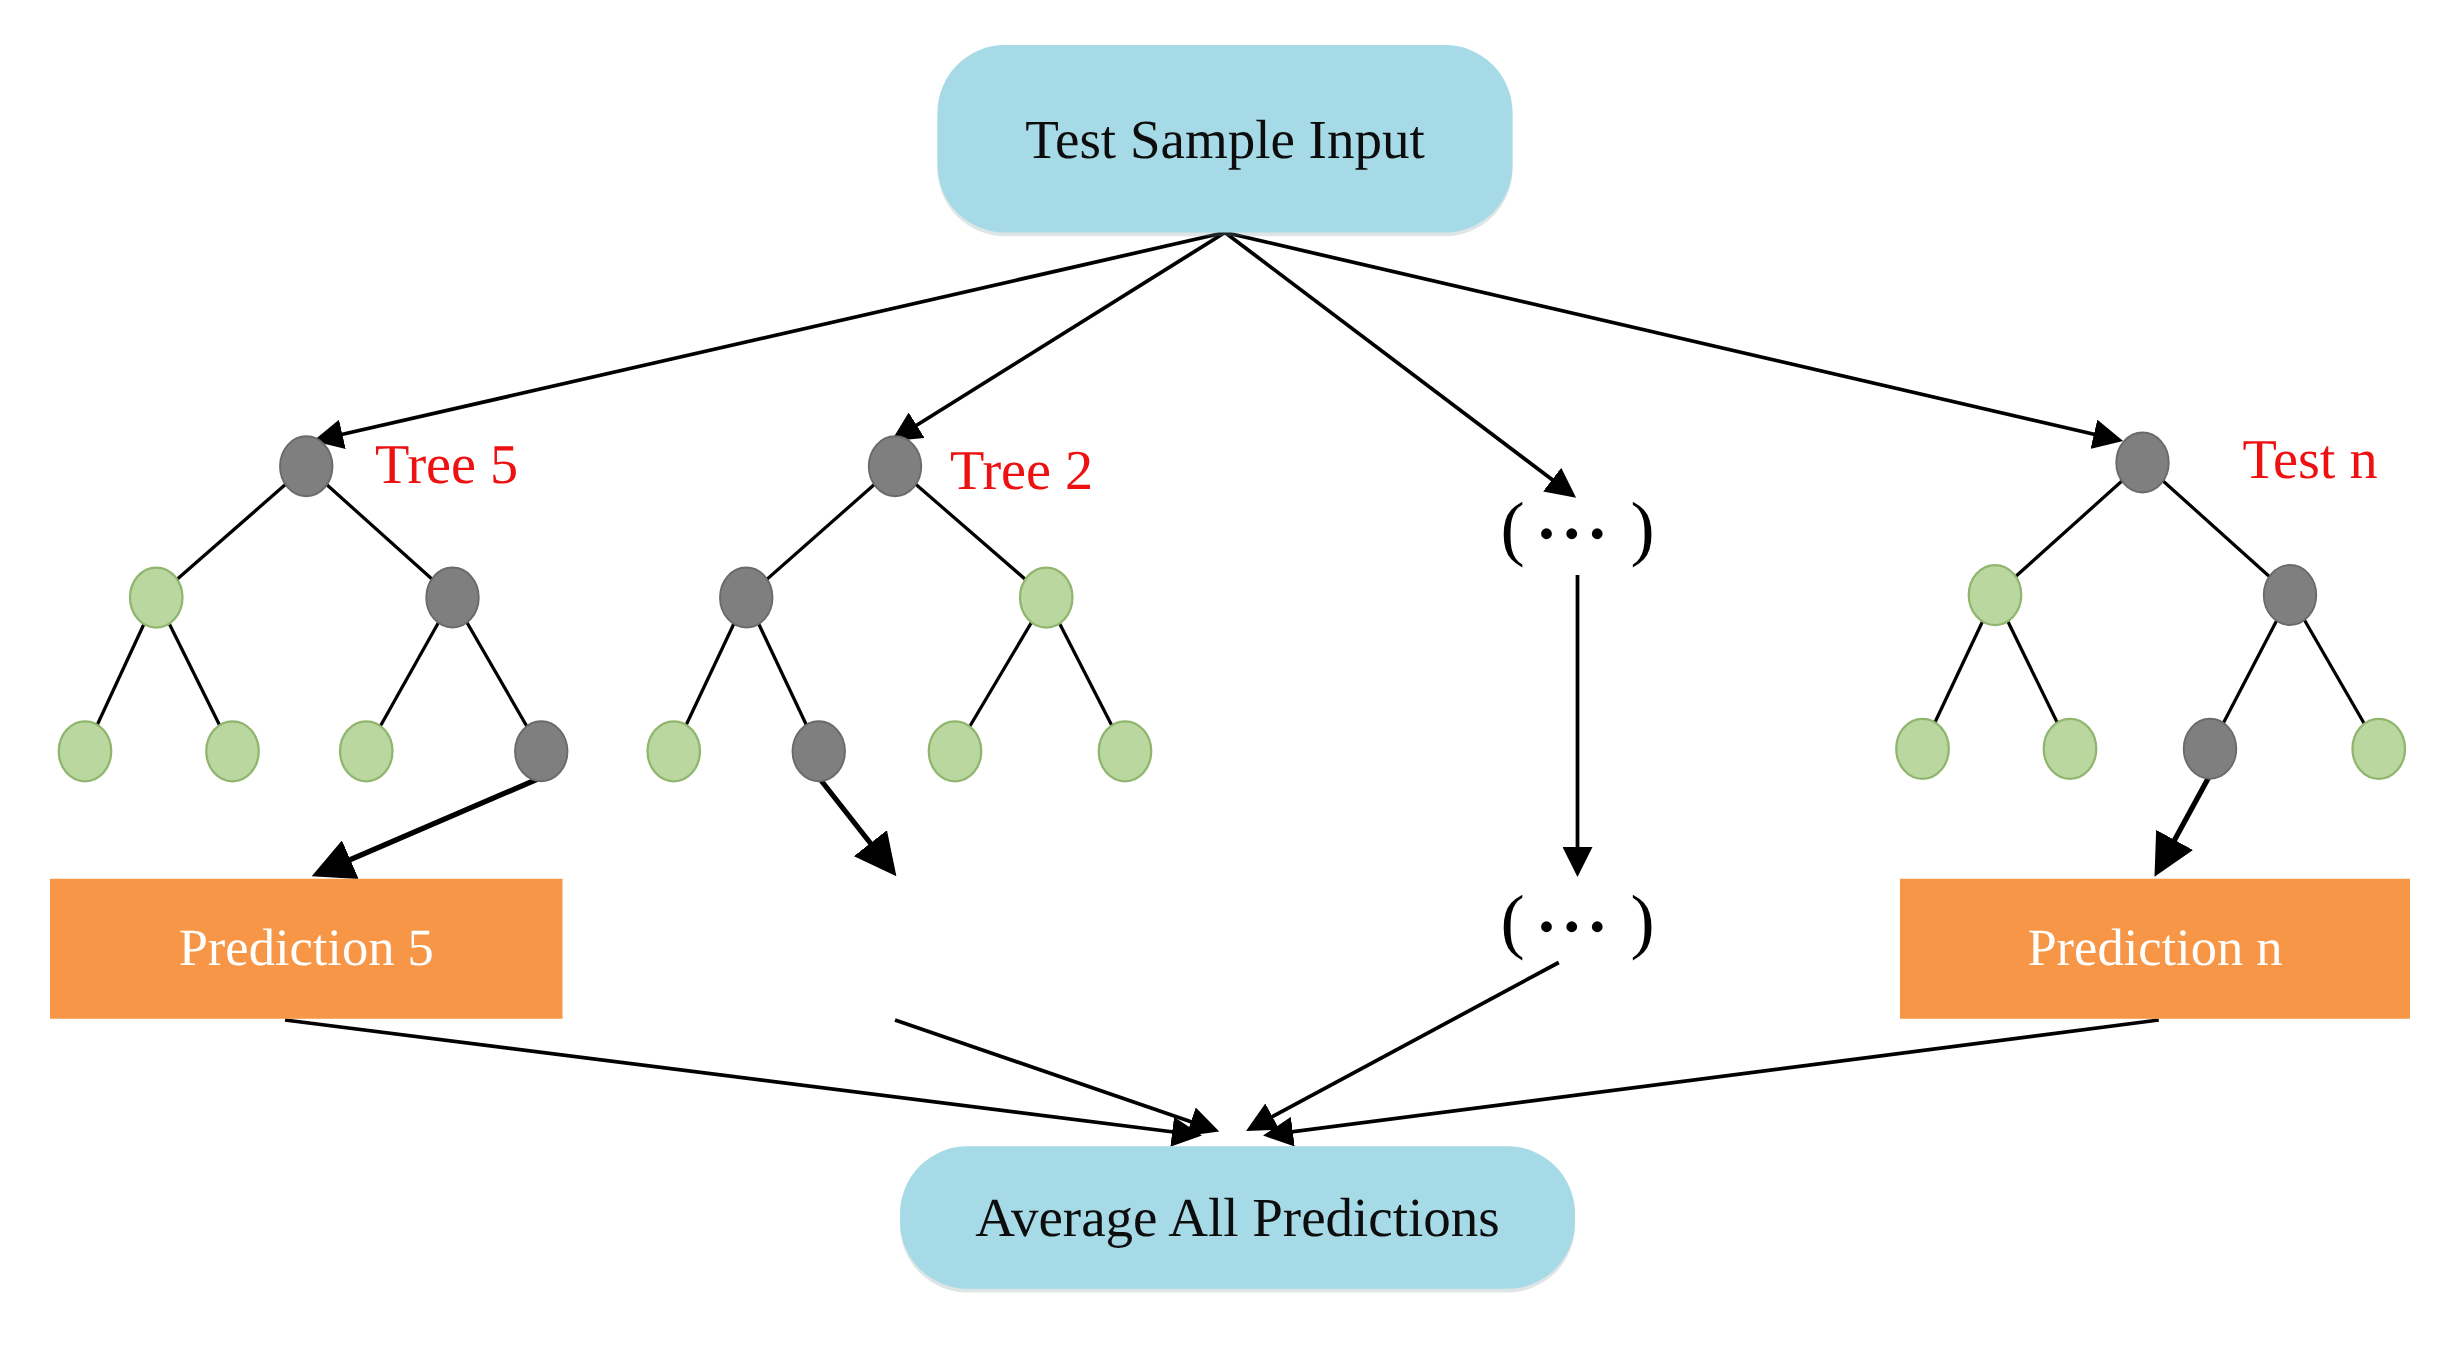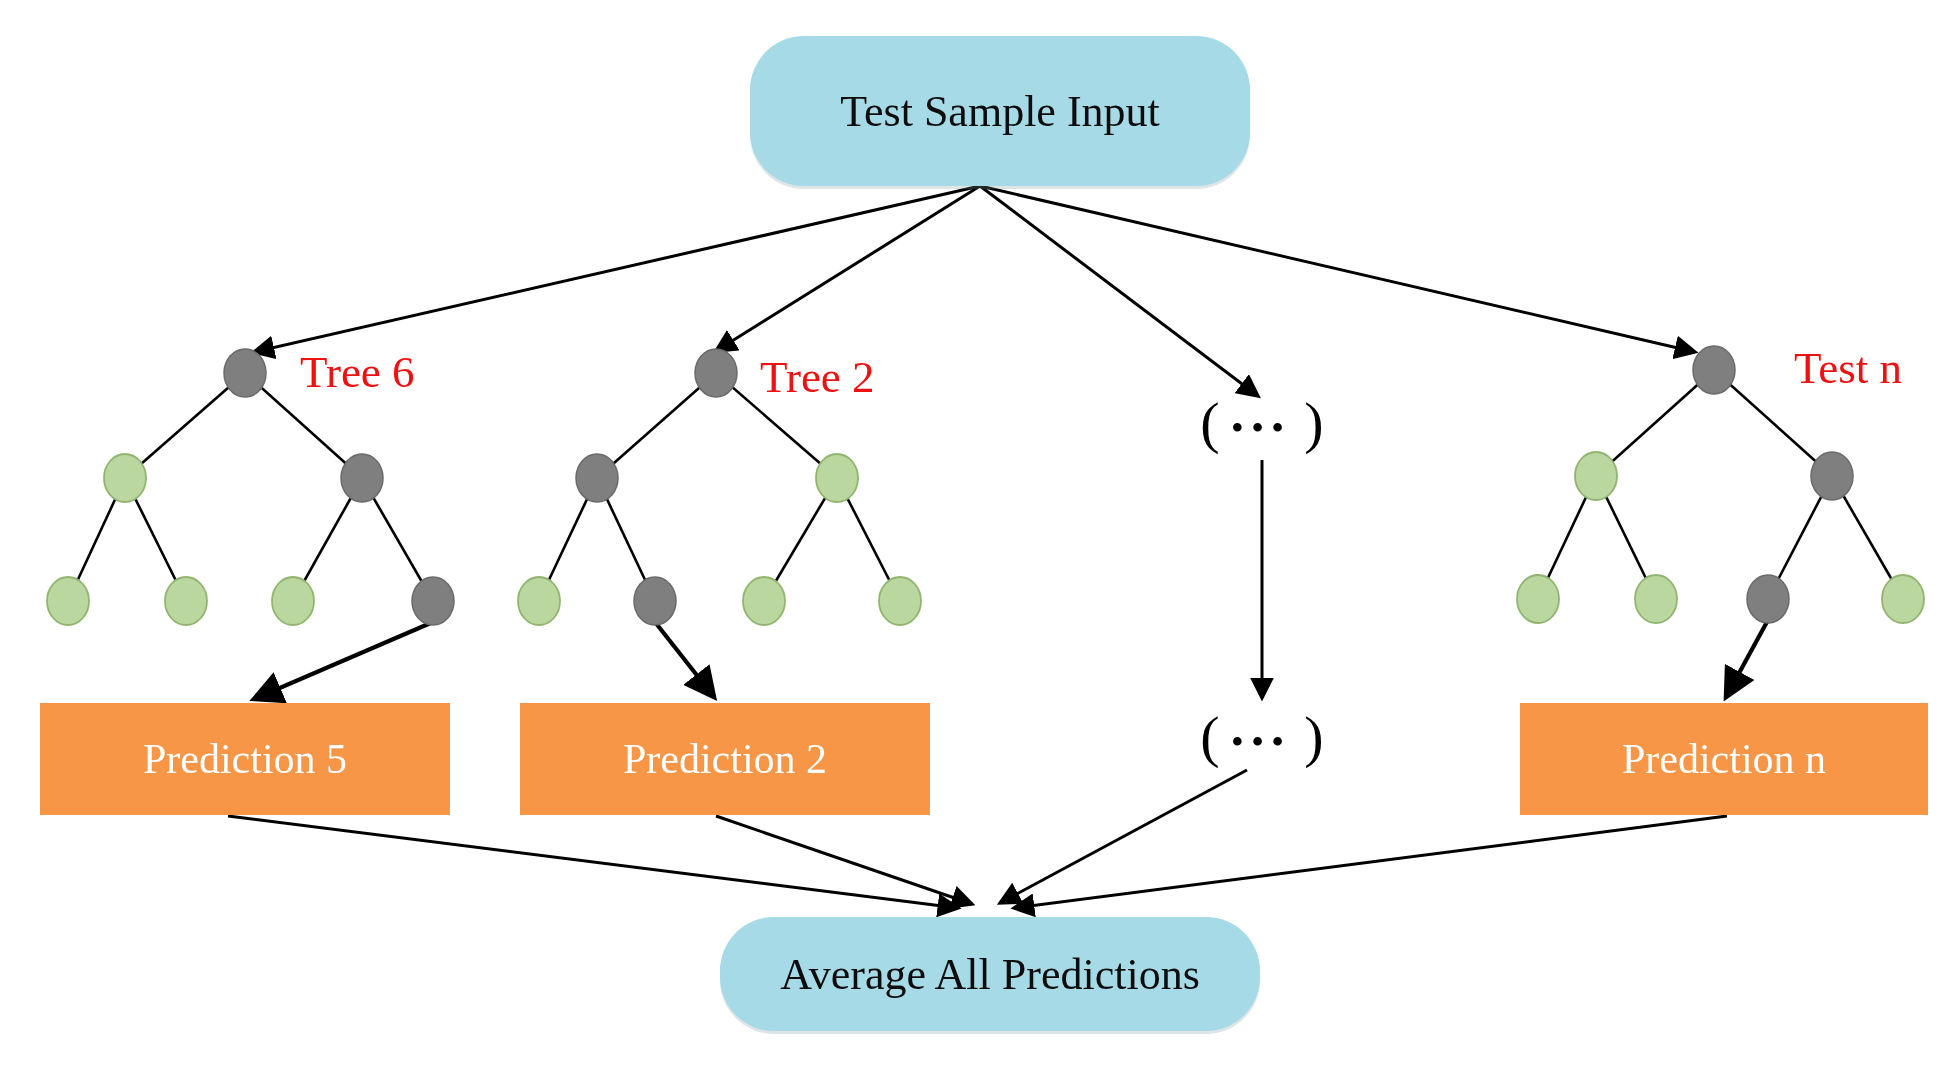--- a/index.html
+++ b/index.html
@@ -10,21 +10,21 @@
   svg.wires { position:absolute; left:0; top:0; width:1960px; height:1091px; }
 
   
   .box { position:absolute; display:flex; align-items:center; justify-content:center; text-align:center; }
 
   .terminal {
     background:var(--terminal-box-fill,#A5DAE6);
     color:#0d0d0d; border-radius:54px;
     box-shadow:0 3px 0 rgba(120,150,160,0.25);
   }
-  .input-box  { left:750px; top:36px;  width:500px; height:150px; font-size:44px; }
+  .input-box  { left:750px; top:36px;  width:460px; height:150px; font-size:44px; }
   .output-box { left:720px; top:917px; width:540px; height:114px; font-size:44px; }
 
   .prediction {
     background:var(--prediction-box-fill,#F79646);
     color:var(--prediction-text,#ffffff); font-size:42px;
   }
   .p1 { left:40px;   top:703px; width:410px; height:112px; }
   .p2 { left:520px;  top:703px; width:410px; height:112px; }
   .pn { left:1520px; top:703px; width:408px; height:112px; }
 
@@ -128,38 +128,35 @@
   </svg>
 
   <div class="box terminal input-box">
     <span>Test Sample Input</span>
   </div>
 
   <div class="box terminal output-box">
     <span>Average All Predictions</span>
   </div>
 
-  <div class="tree-label label-t1">Tree 6</div>
+  <div class="tree-label label-t1">Tree 5</div>
   <div class="tree-label label-t2">Tree 2</div>
   <div class="tree-label label-tn">Test n</div>
 
   <div class="ellipsis ellipsis-top">
     <span class="paren">(</span>
     <span class="dots">•••</span>
     <span class="paren">)</span>
   </div>
   <div class="ellipsis ellipsis-bottom">
     <span class="paren">(</span>
     <span class="dots">•••</span>
     <span class="paren">)</span>
   </div>
 
   <div class="box prediction p1">
     <span>Prediction 5</span>
   </div>
-  <div class="box prediction p2">
-    <span>Prediction 2</span>
-  </div>
   <div class="box prediction pn">
     <span>Prediction n</span>
   </div>
 
 </div>
 
 </body></html>

